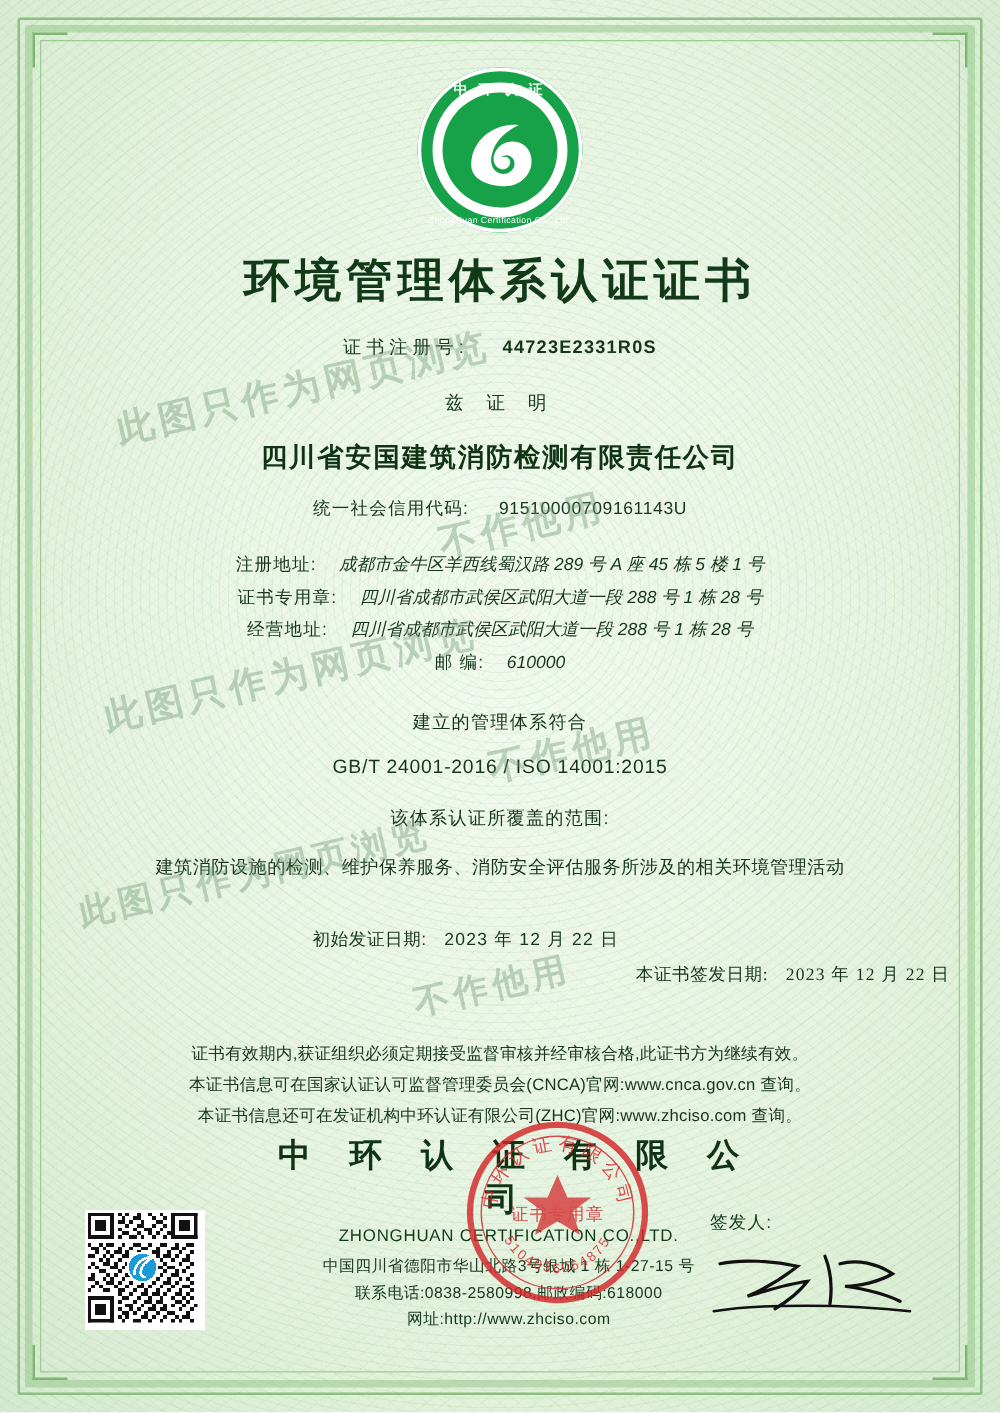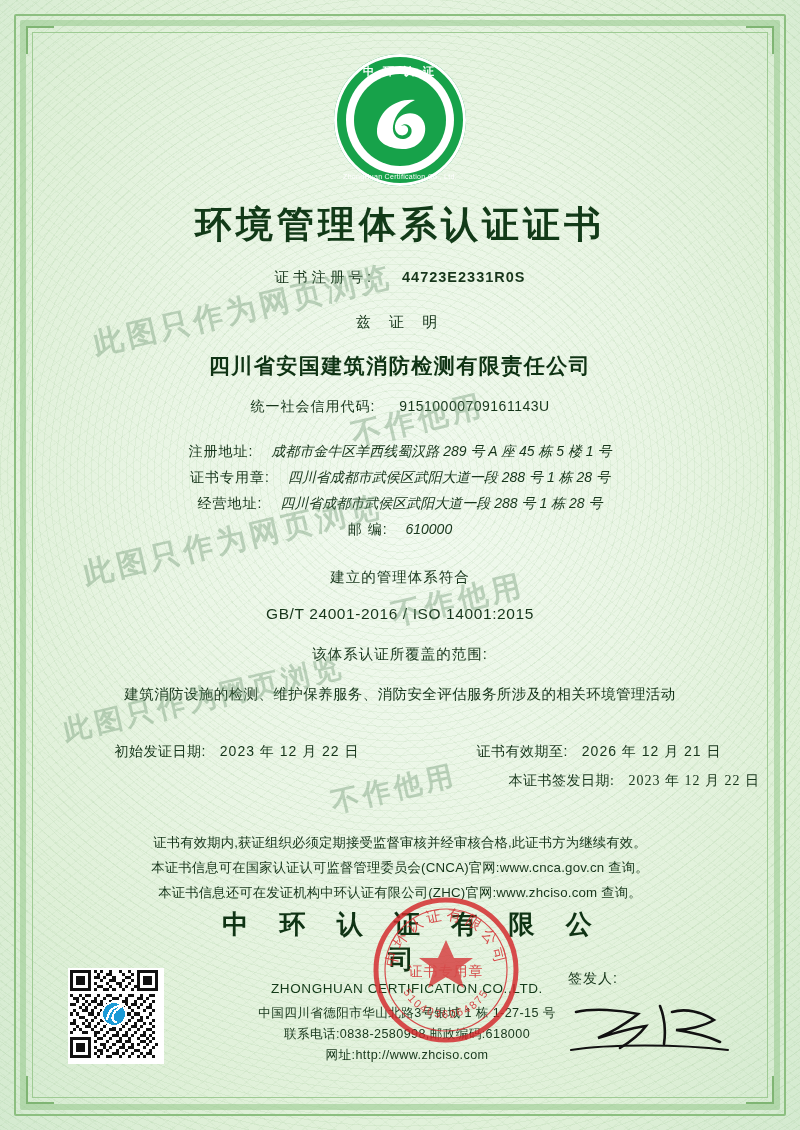--- a/index.html
+++ b/index.html
@@ -194,21 +194,20 @@
   }
   .dates-row {
     display: flex;
     justify-content: center;
     gap: 26px;
   }
   .date-item {
     display: flex;
     align-items: baseline;
     white-space: nowrap;
-    margin-left: 36px;
   }
   .date-item .label { letter-spacing: 0.5px; }
   .date-item .value { margin-left: 14px; letter-spacing: 1px; }
   .dates-row.first .date-item:first-child { width: 300px; }
   .dates-row.second { justify-content: flex-end; padding-left: 72px; font-family: Liberation Serif, serif; }
 
   .notes {
     margin-top: 34px;
     font-size: 13.3px;
     line-height: 25px;
@@ -373,24 +372,20 @@
     <div class="standard">GB/T 24001-2016 / ISO 14001:2015</div>
 
     <div class="scope-label">该体系认证所覆盖的范围:</div>
     <div class="scope-text">建筑消防设施的检测、维护保养服务、消防安全评估服务所涉及的相关环境管理活动</div>
 
     <div class="dates">
       <div class="dates-row first">
         <div class="date-item">
           <span class="label">初始发证日期:</span>
           <span class="value">2023 年 12 月 22 日</span>
-        </div>
-        <div class="date-item">
-          <span class="label">证书有效期至:</span>
-          <span class="value">2026 年 12 月 21 日</span>
         </div>
       </div>
       <div class="dates-row second">
         <div class="date-item">
           <span class="label">本证书签发日期:</span>
           <span class="value">2023 年 12 月 22 日</span>
         </div>
       </div>
     </div>
 

